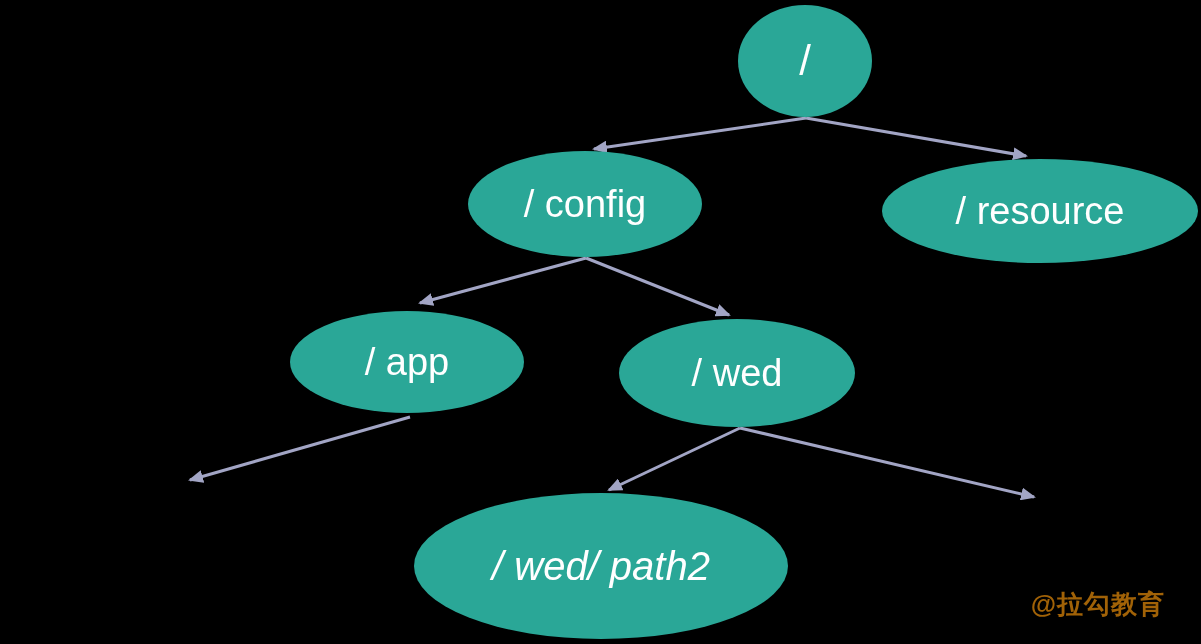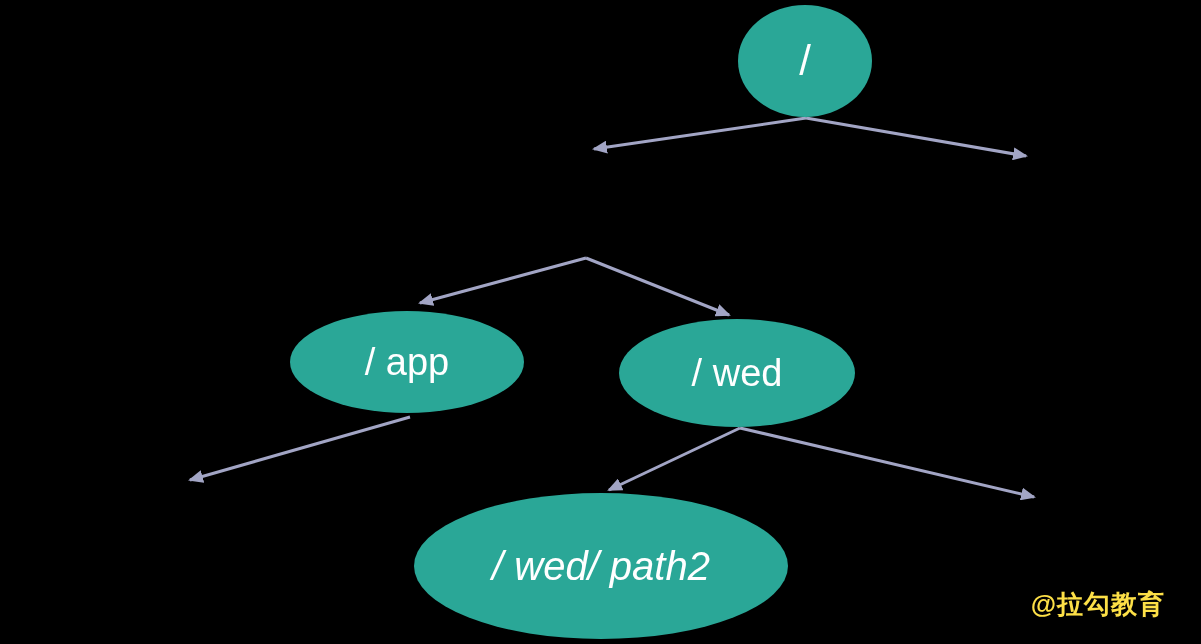--- a/index.html
+++ b/index.html
@@ -42,21 +42,21 @@
   .n-config   { left: 468px; top: 151px; width: 234px; height: 106px; font-size: 38px; }
   .n-resource { left: 882px; top: 159px; width: 316px; height: 104px; font-size: 38px; }
   .n-app      { left: 290px; top: 311px; width: 234px; height: 102px; font-size: 38px; }
   .n-wed      { left: 619px; top: 319px; width: 236px; height: 108px; font-size: 38px; }
   .n-path1    { left: 18px;  top: 483px; width: 340px; height: 148px; font-size: 40px; }
   .n-path2    { left: 414px; top: 493px; width: 374px; height: 146px; font-size: 40px; font-style: italic; }
   .watermark {
     position: absolute;
     right: 36px;
     bottom: 22px;
-    color: #fde047;
+    color: #a16207;
     font-size: 26px;
     font-weight: bold;
     letter-spacing: 1px;
     z-index: 3;
   }
 </style>
 </head>
 <body>
 
 <div class="stage">
@@ -73,21 +73,27 @@
     <line x1="586" y1="258" x2="729" y2="315" marker-end="url(#arrowhead)"></line>
     <line x1="410" y1="417" x2="190" y2="480" marker-end="url(#arrowhead)"></line>
     <line x1="740" y1="428" x2="609" y2="490" marker-end="url(#arrowhead)"></line>
     <line x1="740" y1="428" x2="1034" y2="497" marker-end="url(#arrowhead)"></line>
   </svg>
 
   <div class="node n-root">
     <span>/</span>
   </div>
 
+  <div class="node n-config">
+    <span>/ config</span>
+  </div>
 
+  <div class="node n-resource">
+    <span>/ resource</span>
+  </div>
 
   <div class="node n-wed">
     <span>/ wed</span>
   </div>
 
   <div class="node n-app">
     <span>/ app</span>
   </div>
 
 

